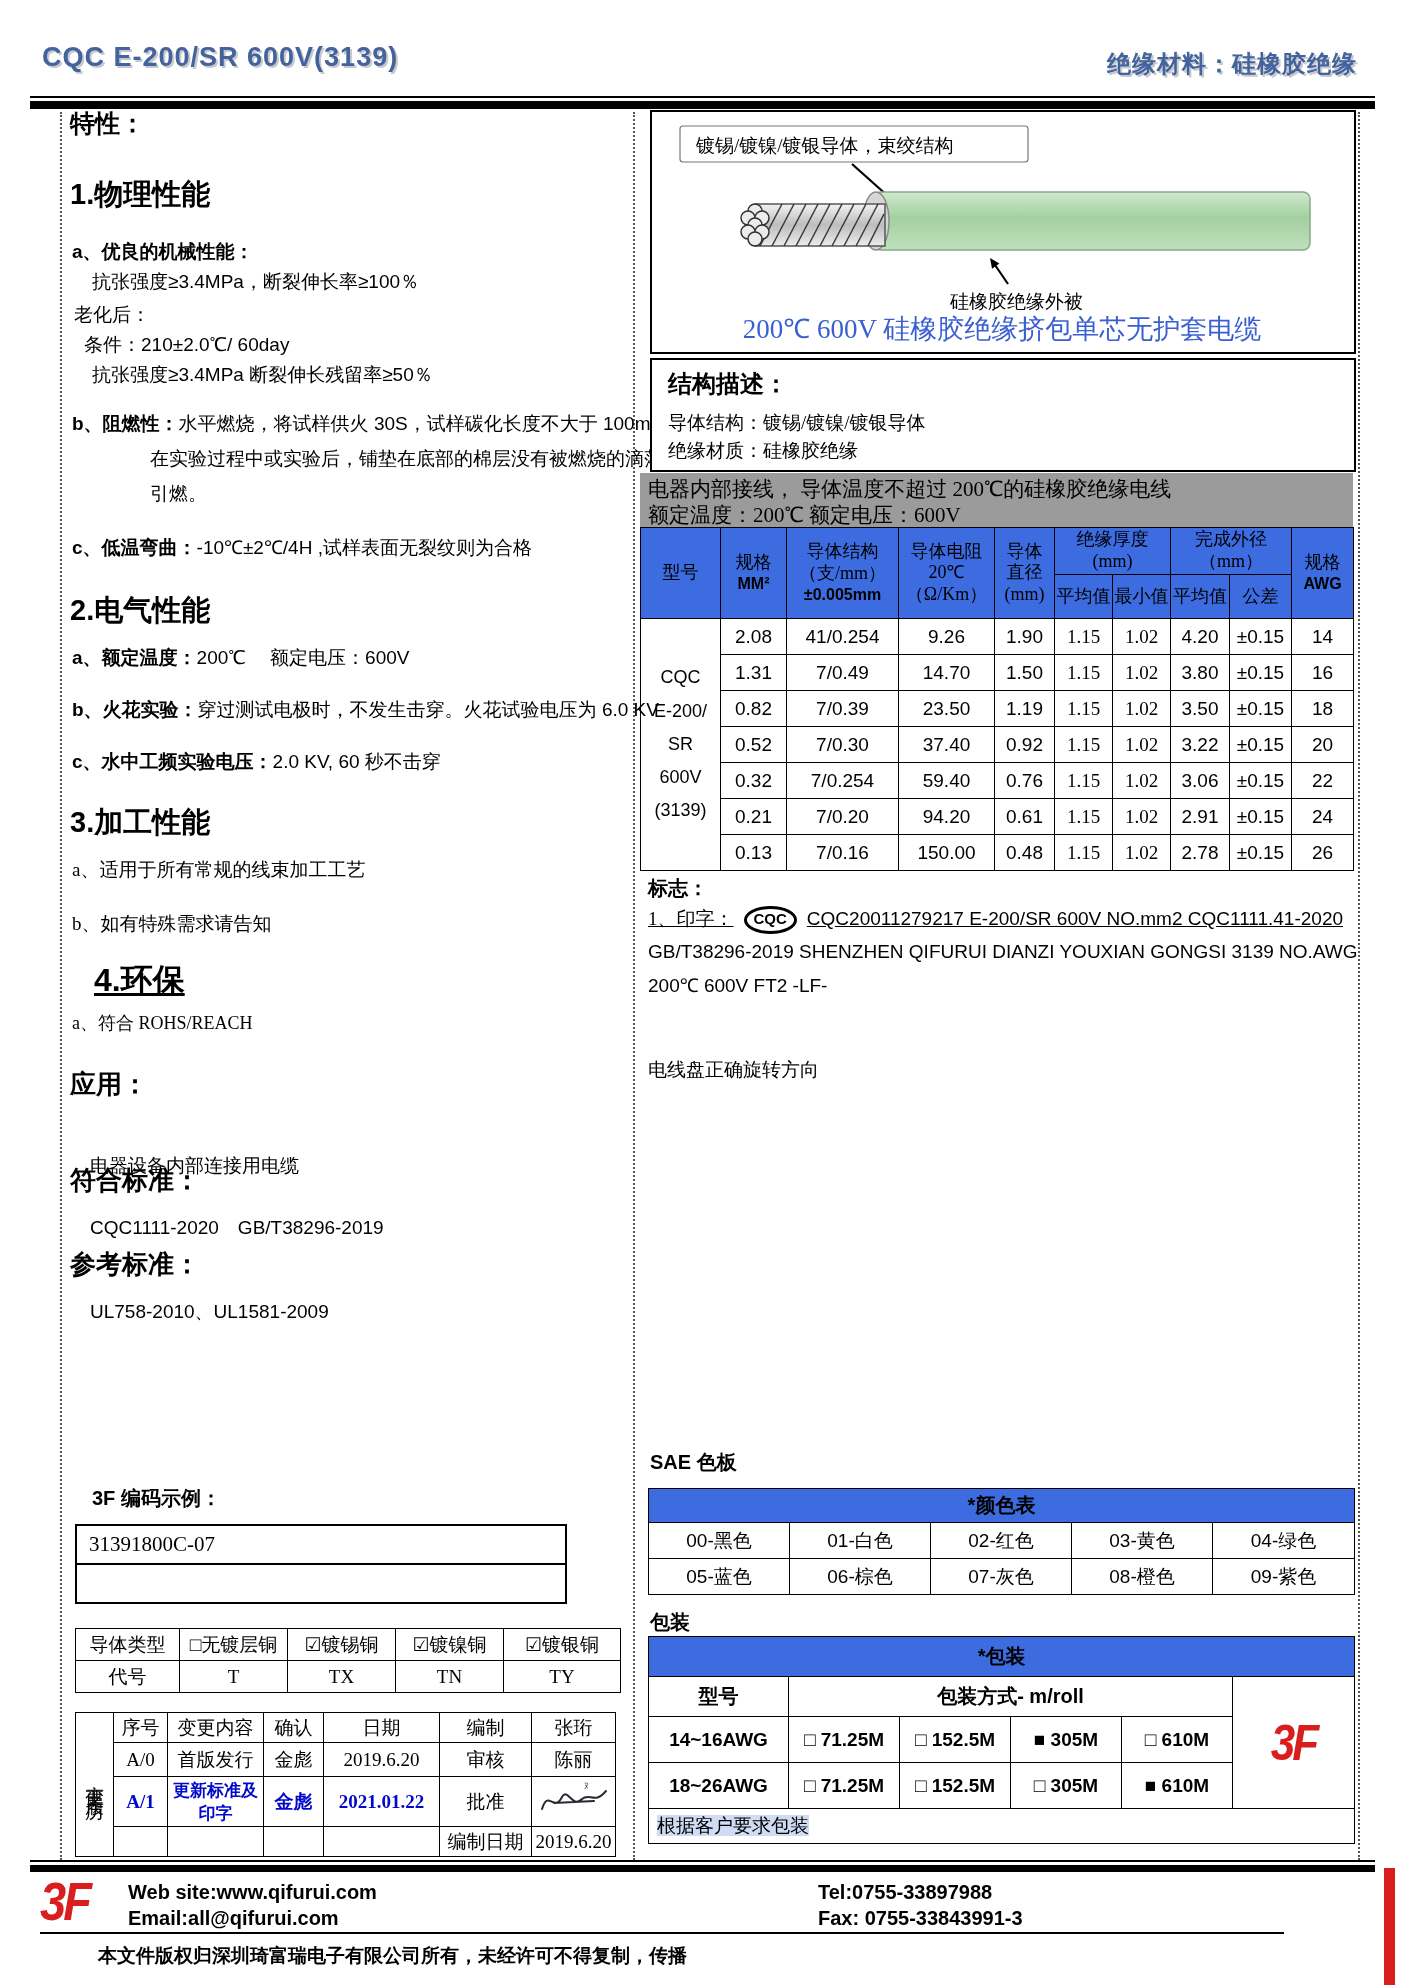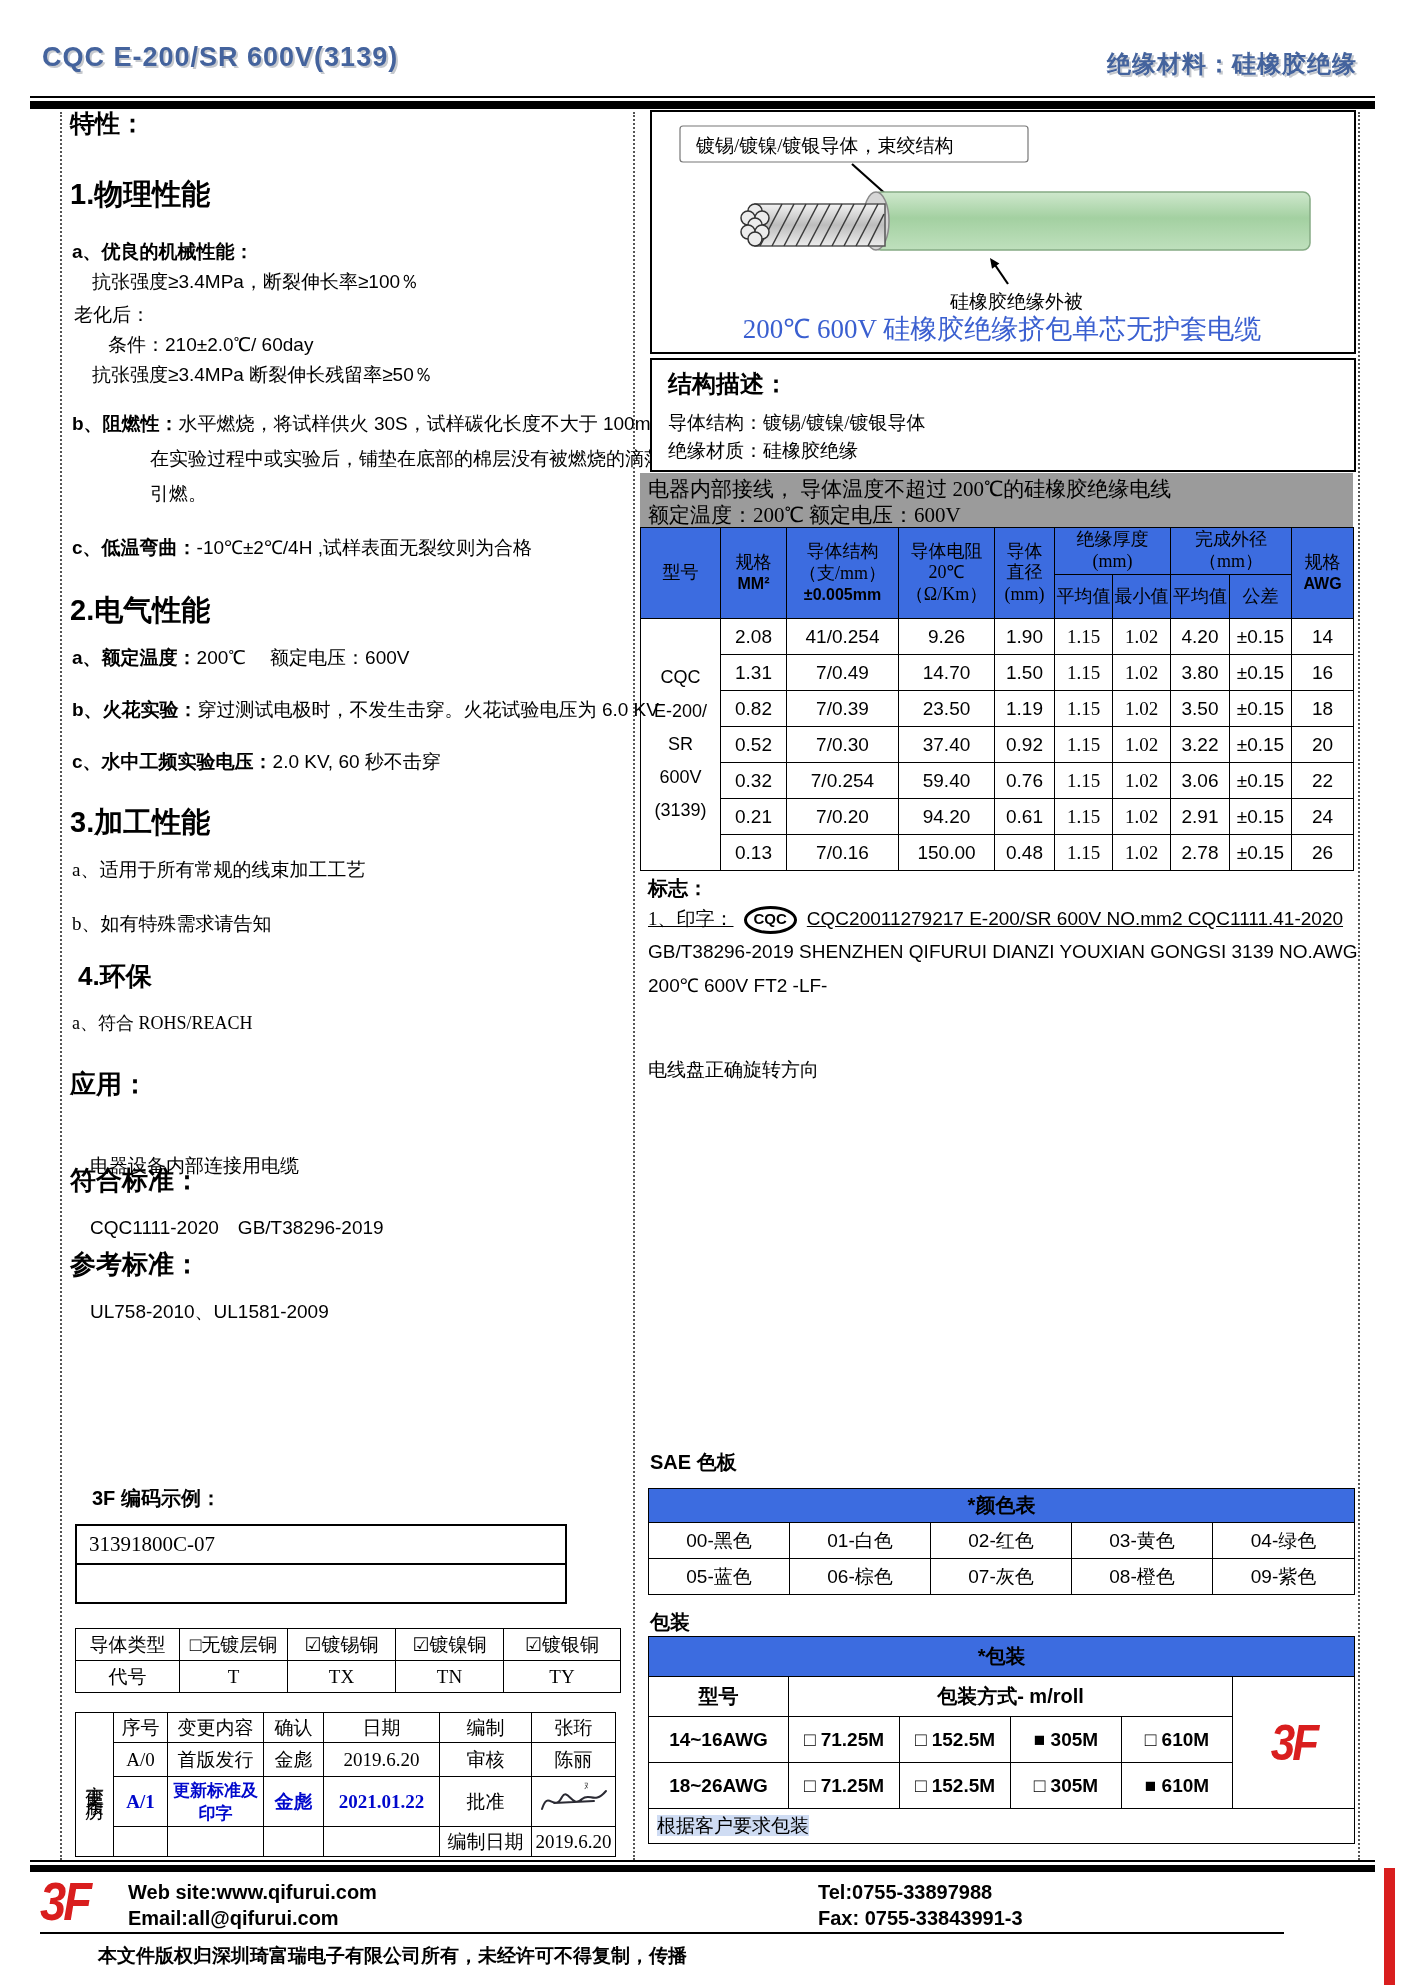--- a/index.html
+++ b/index.html
@@ -50,39 +50,39 @@
   <div class="dotv" style="left:60px;top:112px;height:1748px;"></div>
   <div class="dotv" style="left:633px;top:112px;height:1748px;"></div>
   <div class="dotv" style="left:1358px;top:112px;height:1748px;"></div>
 
   <div class="ln b" style="left:70px;top:108px;font-size:25px;">特性：</div>
 
   <div class="ln b" style="left:70px;top:176px;font-size:29px;">1.物理性能</div>
   <div class="ln b" style="left:72px;top:240px;">a、优良的机械性能：</div>
   <div class="ln" style="left:92px;top:270px;">抗张强度≥3.4MPa，断裂伸长率≥100％</div>
   <div class="ln" style="left:74px;top:303px;">老化后：</div>
-  <div class="ln" style="left:108px;top:333px;">条件：210±2.0℃/ 60day</div>
+  <div class="ln" style="left:84px;top:333px;">条件：210±2.0℃/ 60day</div>
   <div class="ln" style="left:92px;top:363px;">抗张强度≥3.4MPa  断裂伸长残留率≥50％</div>
 
   <div class="ln" style="left:72px;top:412px;"><span class="b">b、阻燃性：</span><span>水平燃烧，将试样供火 30S，试样碳化长度不大于 100mm,</span></div>
   <div class="ln" style="left:150px;top:447px;">在实验过程中或实验后，铺垫在底部的棉层没有被燃烧的滴落物</div>
   <div class="ln" style="left:150px;top:482px;">引燃。</div>
 
   <div class="ln" style="left:72px;top:536px;"><span class="b">c、低温弯曲：</span><span>-10℃±2℃/4H ,试样表面无裂纹则为合格</span></div>
 
   <div class="ln b" style="left:70px;top:592px;font-size:29px;">2.电气性能</div>
   <div class="ln" style="left:72px;top:646px;"><span class="b">a、额定温度：</span><span>200℃　 额定电压：600V</span></div>
   <div class="ln" style="left:72px;top:698px;"><span class="b">b、火花实验：</span><span>穿过测试电极时，不发生击穿。火花试验电压为 6.0 KV</span></div>
   <div class="ln" style="left:72px;top:750px;"><span class="b">c、水中工频实验电压：</span><span>2.0 KV, 60 秒不击穿</span></div>
 
   <div class="ln b" style="left:70px;top:804px;font-size:29px;">3.加工性能</div>
   <div class="ln serif" style="left:72px;top:858px;">a、适用于所有常规的线束加工工艺</div>
   <div class="ln serif" style="left:72px;top:912px;">b、如有特殊需求请告知</div>
 
-  <div class="ln b" style="left:78px;top:960px;font-size:26px;">4.环保</div>
+  <div class="ln b" style="left:94px;top:960px;font-size:32px;text-decoration:underline;">4.环保</div>
   <div class="ln serif" style="left:72px;top:1012px;font-size:18px;">a、符合 ROHS/REACH</div>
 
   <div class="ln b" style="left:70px;top:1068px;font-size:26px;">应用：</div>
   <div class="ln serif" style="left:90px;top:1114px;margin-top:40px;">电器设备内部连接用电缆</div>
 
   <div class="ln b" style="left:70px;top:1164px;font-size:26px;">符合标准：</div>
   <div class="ln" style="left:90px;top:1216px;">CQC1111-2020　GB/T38296-2019</div>
 
   <div class="ln b" style="left:70px;top:1248px;font-size:26px;">参考标准：</div>
   <div class="ln" style="left:90px;top:1300px;">UL758-2010、UL1581-2009</div>

